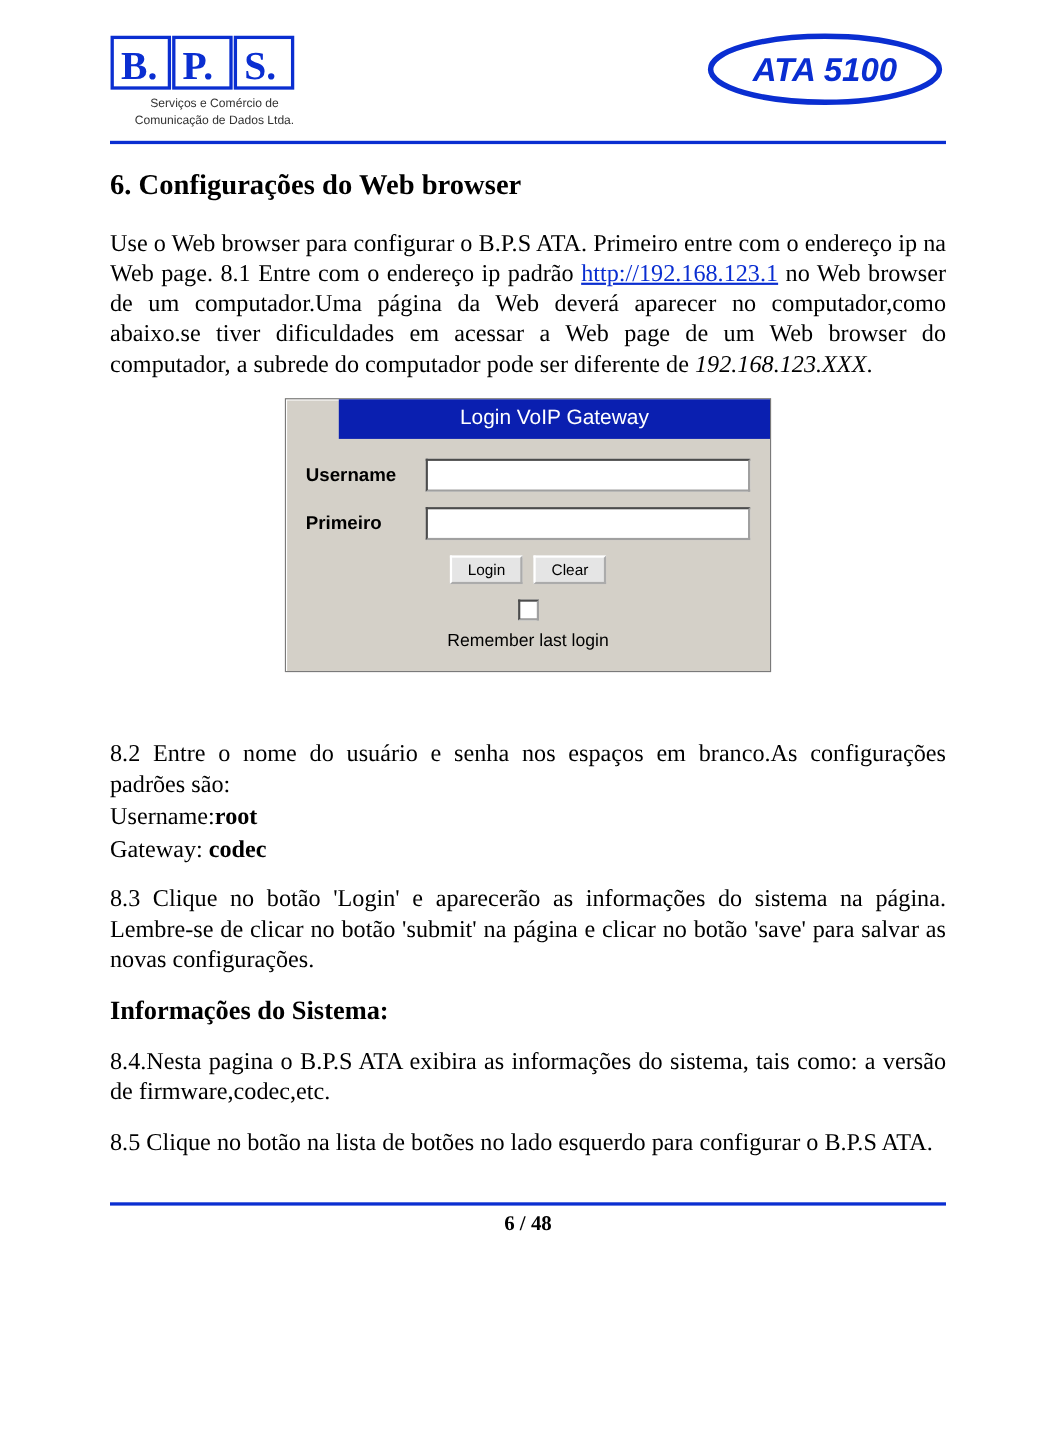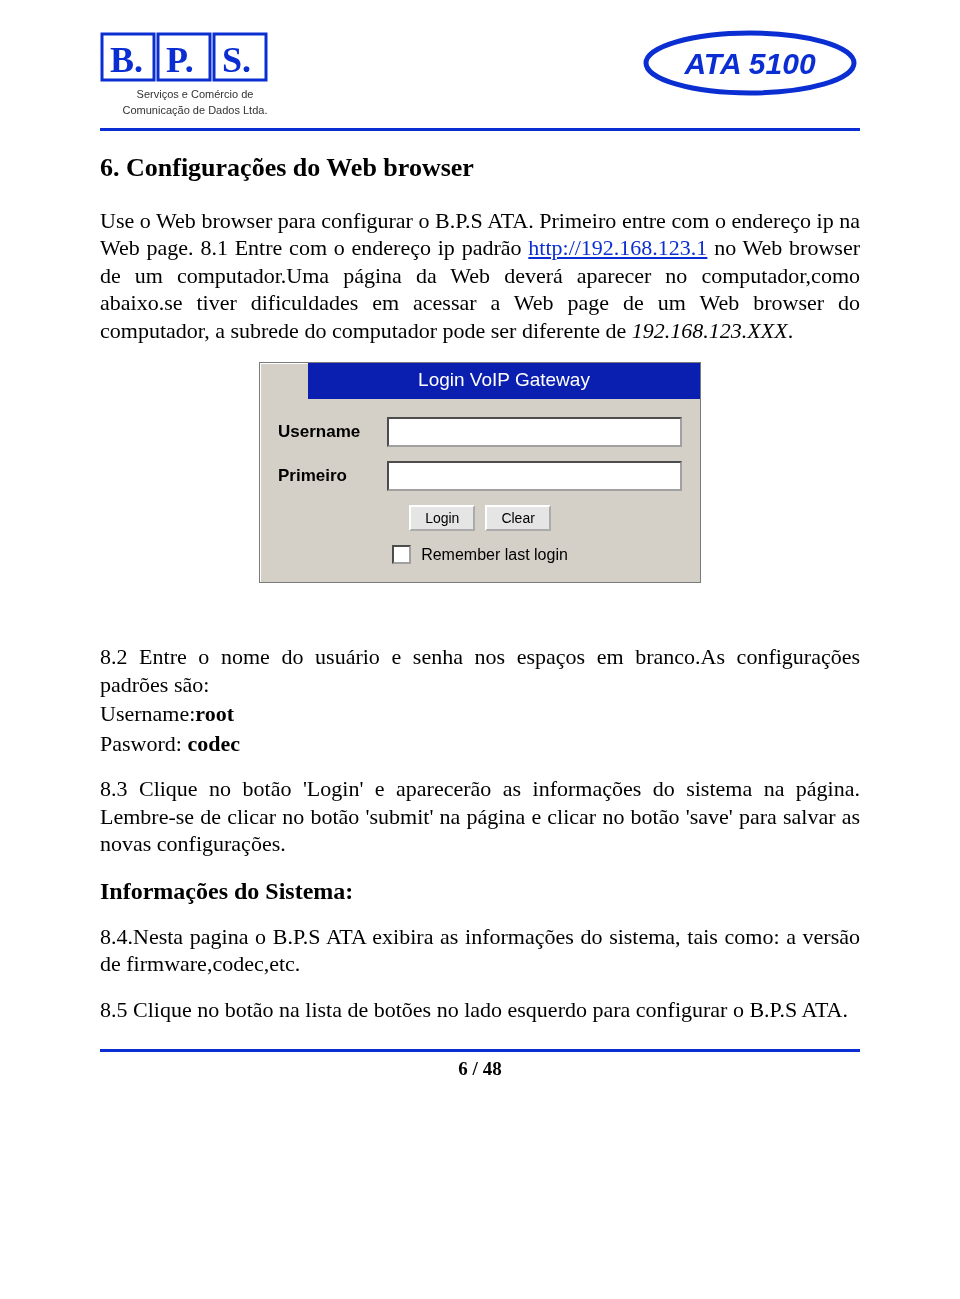--- a/index.html
+++ b/index.html
@@ -114,35 +114,36 @@
     text-align: right;
   }
   .remember {
     display: flex;
     justify-content: center;
     align-items: center;
     gap: 10px;
     font-family: Arial, sans-serif;
     font-size: 16px;
     color: #000;
+    flex-direction: column;
   }
   .remember .cb {
     width: 15px;
     height: 15px;
     background: #fff;
     border: 2px inset #a0a0a0;
   }
   .section-sub {
     font-size: 24px;
     font-weight: bold;
     margin: 20px 0 18px 0;
   }
   .footer {
     border-top: 3px solid #0a2ed1;
-    margin-top: 26px;
+    margin-top: 42px;
     text-align: center;
     font-size: 19px;
     font-weight: bold;
     padding-top: 6px;
   }
 </style>
 </head>
 <body>
 <div class="page">
 
@@ -195,21 +196,21 @@
         <span>Remember last login</span>
       </div>
     </div>
   </div>
 
   <p class="body-text" style="margin-bottom:2px">8.2 Entre o nome do usuário e senha nos espaços em branco.As configurações padrões são:</p>
   <div class="body-text" style="text-align:left;margin-bottom:2px">
     <span>Username:</span><span class="bold">root</span>
   </div>
   <div class="body-text" style="text-align:left">
-    <span>Pasword: </span><span class="bold">codec</span>
+    <span>Gateway: </span><span class="bold">codec</span>
   </div>
 
   <p class="body-text">8.3 Clique no botão 'Login' e aparecerão as informações do sistema na página. Lembre-se de clicar no botão 'submit' na página e clicar no botão 'save' para salvar as novas configurações.</p>
 
   <div class="section-sub">Informações do Sistema:</div>
 
   <p class="body-text">8.4.Nesta pagina o B.P.S ATA exibira as informações do sistema, tais como: a versão de firmware,codec,etc.</p>
 
   <p class="body-text">8.5 Clique no botão na lista de botões no lado esquerdo para configurar o B.P.S ATA.</p>
 

